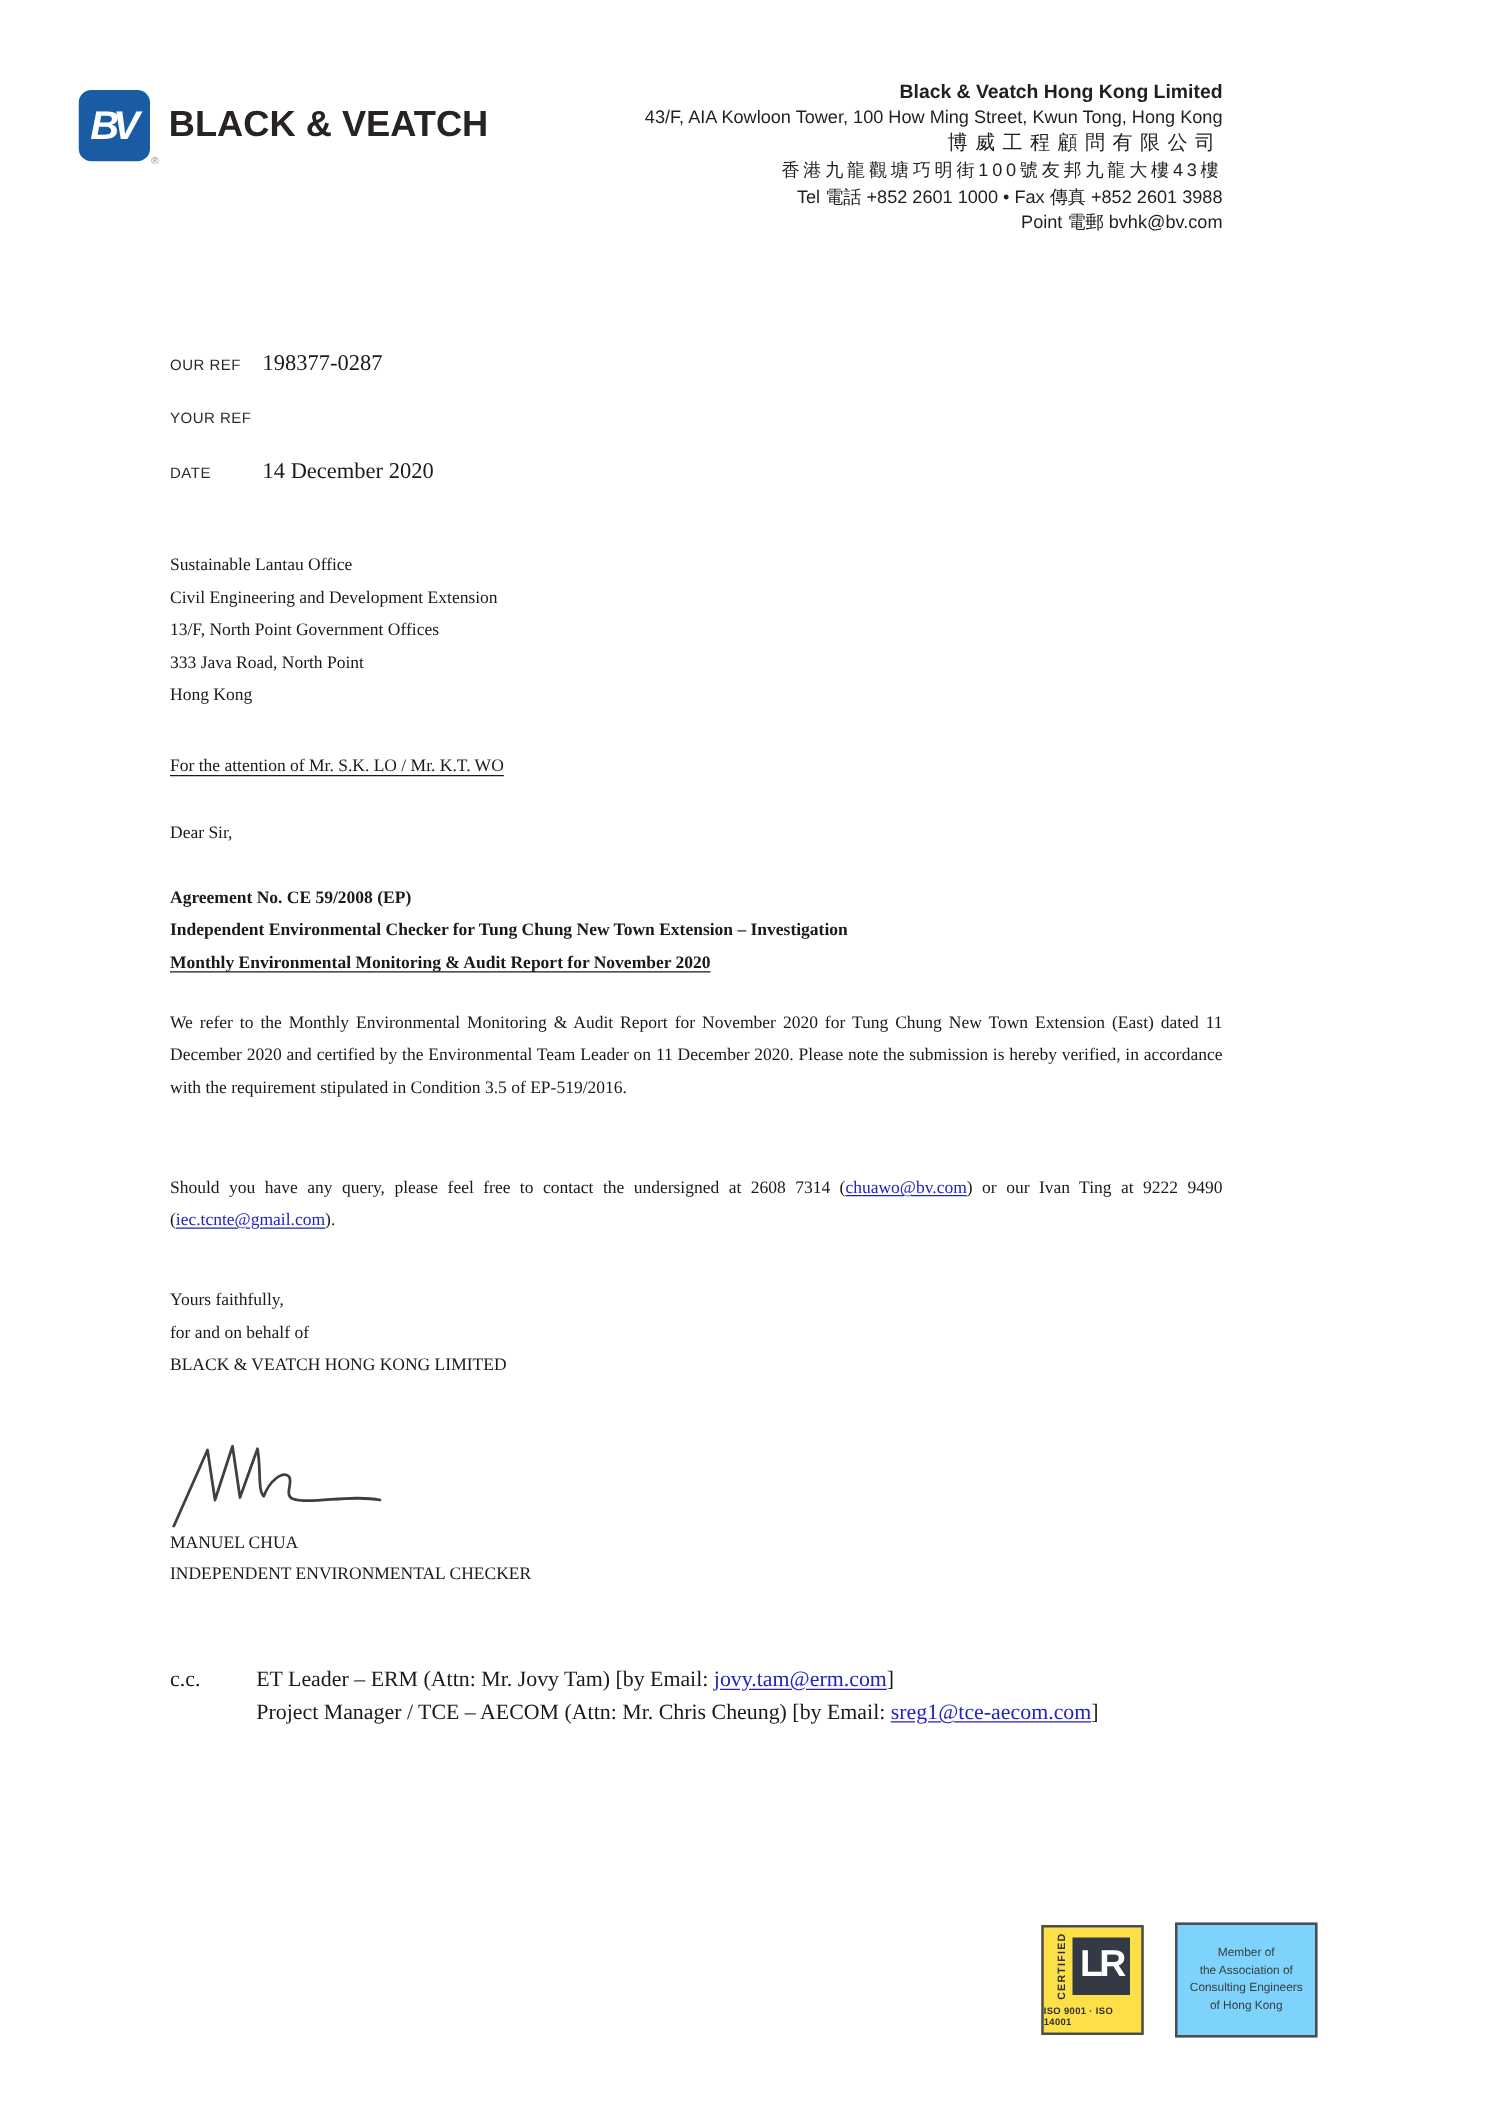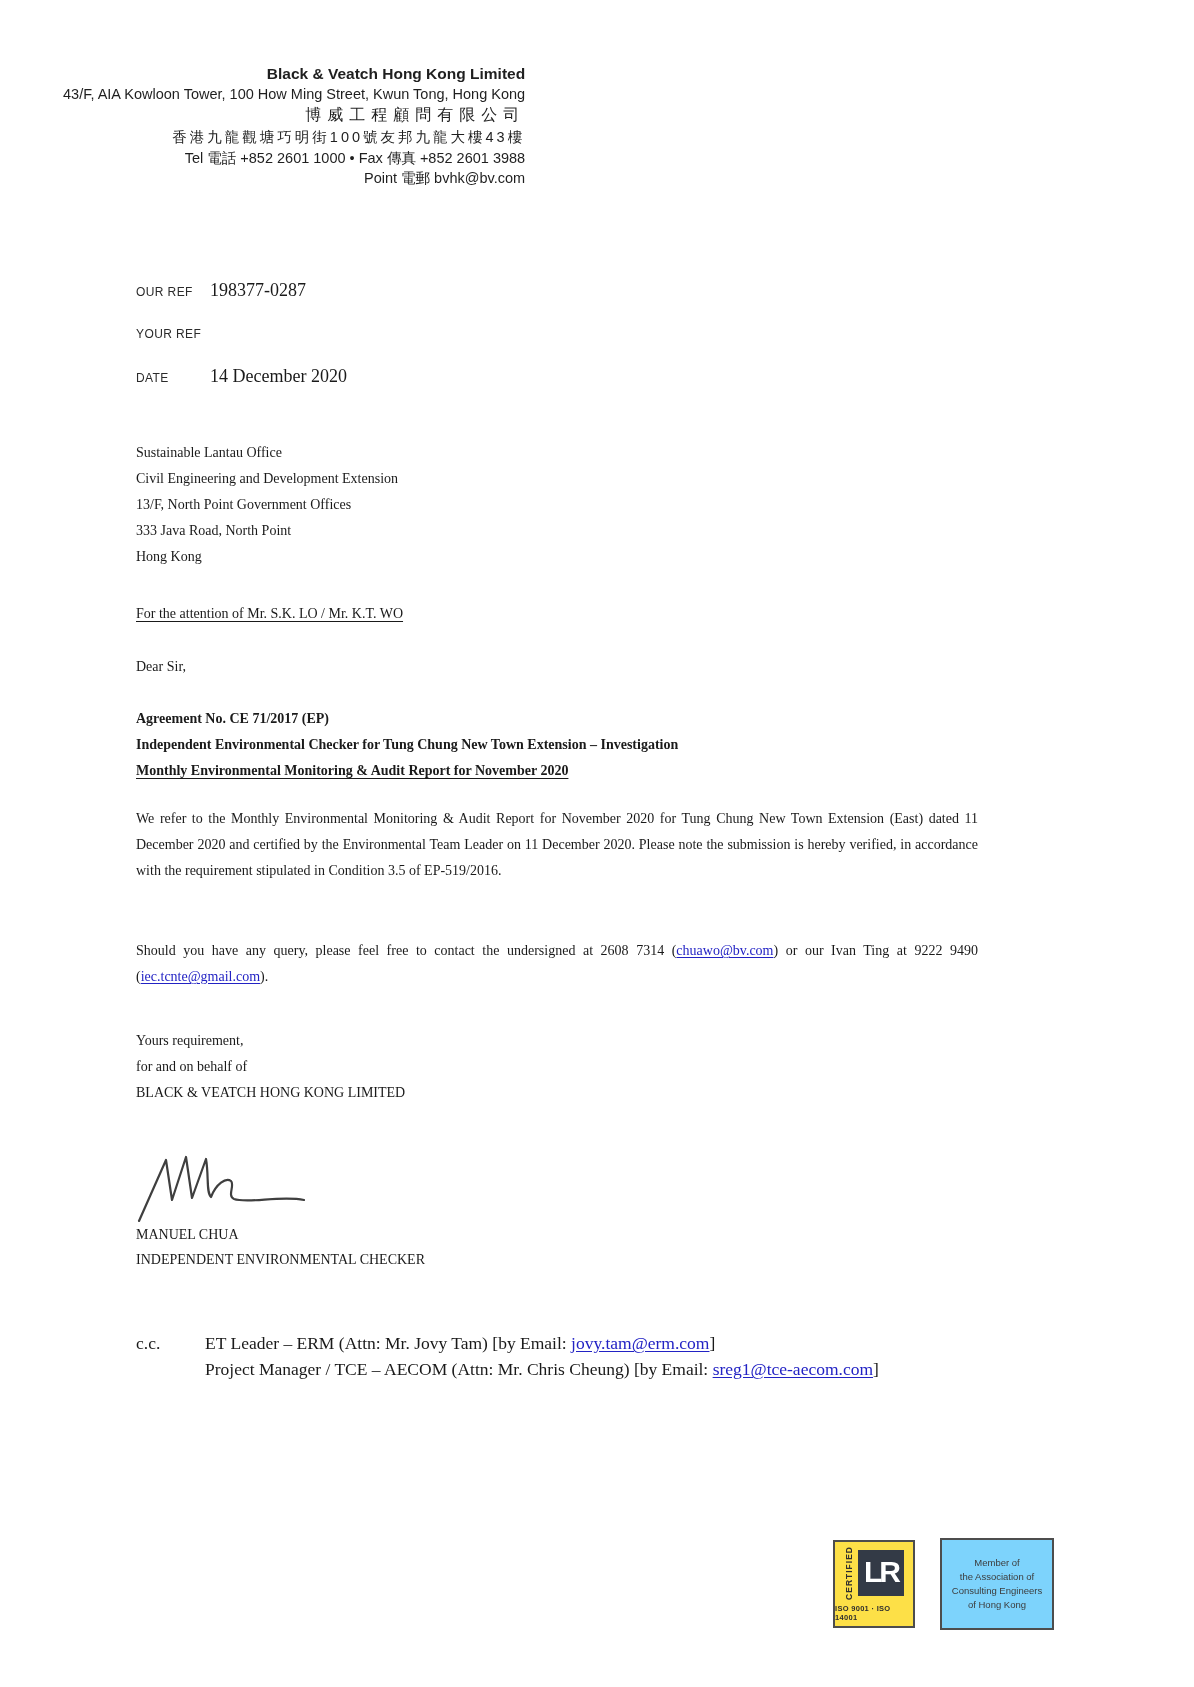--- a/index.html
+++ b/index.html
@@ -110,20 +110,27 @@
   }
 
   .sig-svg path { fill:none; stroke:#3f3f3f; stroke-width:2.2; stroke-linecap:round; stroke-linejoin:round; }
 </style>
 </head>
 <body>
 
 <div class="page">
 
   <div class="header">
+    <div class="logo-row">
+      <div class="bv-mark">
+        <span class="letters">BV</span>
+        <span class="bv-reg">®</span>
+      </div>
+      <div class="wordmark">BLACK &amp; VEATCH</div>
+    </div>
     <div class="company-block">
       <div class="company-name">Black &amp; Veatch Hong Kong Limited</div>
       <div>43/F, AIA Kowloon Tower, 100 How Ming Street, Kwun Tong, Hong Kong</div>
       <div class="company-zh-name">博威工程顧問有限公司</div>
       <div class="company-zh-addr">香港九龍觀塘巧明街100號友邦九龍大樓43樓</div>
       <div>Tel 電話 +852 2601 1000 • Fax 傳真 +852 2601 3988</div>
       <div>Point 電郵 bvhk@bv.com</div>
     </div>
   </div>
 
@@ -148,31 +155,31 @@
     <div>13/F, North Point Government Offices</div>
     <div>333 Java Road, North Point</div>
     <div>Hong Kong</div>
   </div>
 
   <div class="abs serif-17 attention">For the attention of Mr. S.K. LO / Mr. K.T. WO</div>
 
   <div class="abs serif-17 salutation">Dear Sir,</div>
 
   <div class="abs serif-17 subject">
-    <div>Agreement No. CE 71/2017 (EP)</div>
+    <div>Agreement No. CE 59/2008 (EP)</div>
     <div>Independent Environmental Checker for Tung Chung New Town Extension – Investigation</div>
     <div class="underlined">Monthly Environmental Monitoring &amp; Audit Report for November 2020</div>
   </div>
 
   <div class="abs serif-17 para1">We refer to the Monthly Environmental Monitoring &amp; Audit Report for November 2020 for Tung Chung New Town Extension (East) dated 11 December 2020 and certified by the Environmental Team Leader on 11 December 2020. Please note the submission is hereby verified, in accordance with the requirement stipulated in Condition 3.5 of EP-519/2016.</div>
 
   <div class="abs serif-17 para2"><span>Should you have any query, please feel free to contact the undersigned at 2608 7314 (</span><a href="#" class="email-link">chuawo@bv.com</a><span>) or our Ivan Ting at 9222 9490 (</span><a href="#" class="email-link">iec.tcnte@gmail.com</a><span>).</span></div>
 
   <div class="abs serif-17 closing">
-    <div>Yours requirement,</div>
+    <div>Yours faithfully,</div>
     <div>for and on behalf of</div>
     <div>BLACK &amp; VEATCH HONG KONG LIMITED</div>
   </div>
 
   <div class="abs sig-block">
     <svg class="sig-svg" width="180" height="72" viewBox="0 0 180 72" xmlns="http://www.w3.org/2000/svg">
       <path d="M 3 71 L 30 10 L 36 50 L 50 7 L 56 48 L 70 9 C 73 26 70 42 75 47 C 80 34 90 27 95 31 C 99 35 91 46 98 49 C 112 54 145 45 168 50"></path>
     </svg>
   </div>
 

